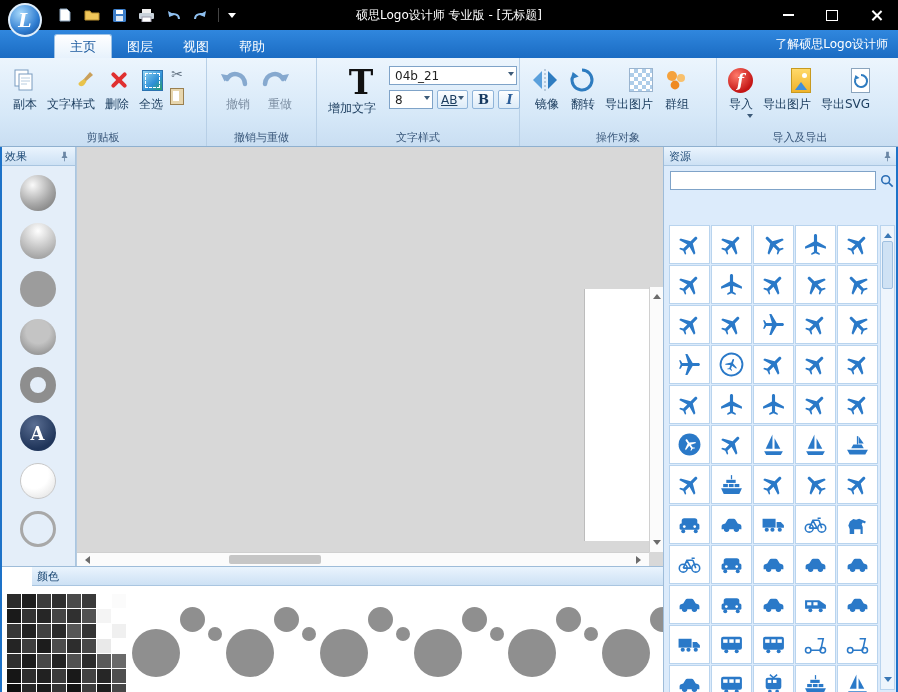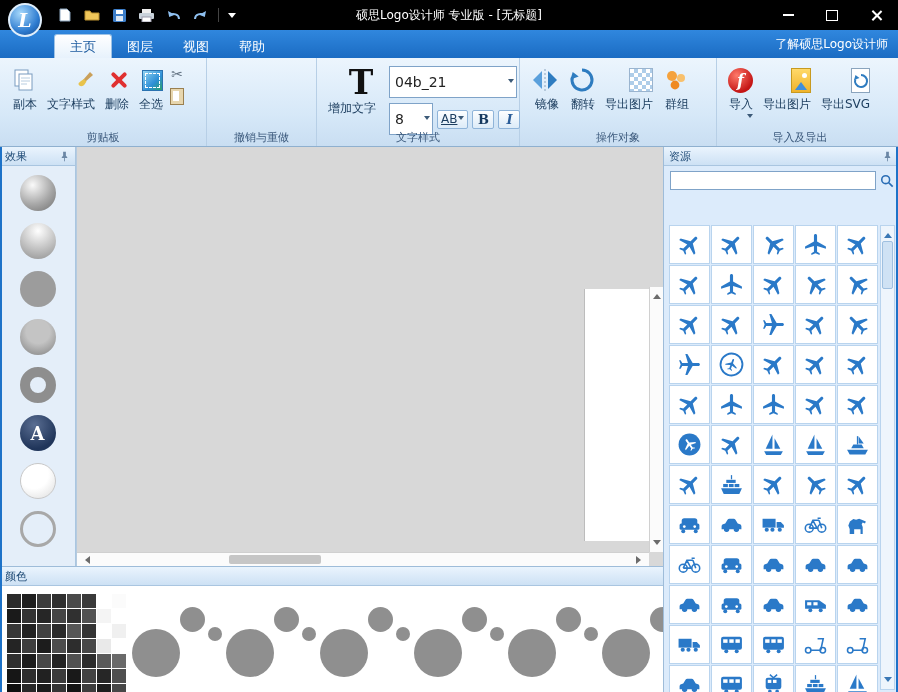--- a/index.html
+++ b/index.html
@@ -47,21 +47,21 @@
   .i-clipboard{width:12px;height:15px;background:#e7d6ae;border:1px solid #9a8050;position:relative;}
   .i-clipboard::before{content:"";position:absolute;left:2px;top:2px;width:6px;height:10px;background:#fff;}
   .xmark{position:relative;width:22px;height:22px;}
   .xmark::before,.xmark::after{content:"";position:absolute;left:9.5px;top:1px;width:4px;height:20px;background:#e03030;border-radius:2px;}
   .xmark::before{transform:rotate(45deg);} .xmark::after{transform:rotate(-45deg);}
   .i-selall{width:21px;height:21px;background:linear-gradient(135deg,#93d4f2,#2e8fd6 60%,#2aa06a);
             border:1px solid #2a72b0;outline:1px dashed #fff;outline-offset:-4px;box-sizing:border-box;}
   .i-addtext{width:30px;height:34px;display:flex;align-items:center;justify-content:center;}
   .i-addtext::before{content:"T";font:bold 33px "DejaVu Serif","Liberation Serif",serif;color:#111;}
   .textcol{display:flex;flex-direction:column;gap:5px;padding:4px 0 0 8px;}
-  .combo{display:flex;align-items:center;background:#fff;border:1px solid #7fa3c8;height:32px;font-size:14px;
+  .combo{display:flex;align-items:center;background:#fff;border:1px solid #7fa3c8;height:19px;font-size:12px;
          padding:0 2px 0 5px;box-sizing:border-box;color:#222;}
   .combo .tri-down{margin-left:auto;}
   .trow{display:flex;gap:4px;align-items:center;}
   .fmtbtn{height:19px;min-width:22px;display:flex;align-items:center;justify-content:center;gap:1px;
           background:linear-gradient(#fdfeff,#dcebf8);border:1px solid #8fb4d9;border-radius:2px;font-size:11px;box-sizing:border-box;padding:0 3px;}
   .fmt-b{font:bold 13px "DejaVu Serif","Liberation Serif",serif;color:#16395f;}
   .fmt-i{font:italic bold 13px "DejaVu Serif","Liberation Serif",serif;color:#2a5d99;}
   .tri-down{width:0;height:0;border:3.5px solid transparent;border-top:4.5px solid #3c5a78;}
   .tri-up{width:0;height:0;border:4px solid transparent;border-bottom:5px solid #6b6b6b;}
   .tri-dn2{width:0;height:0;border:4px solid transparent;border-top:5px solid #6b6b6b;}
@@ -102,21 +102,21 @@
 
   .canvas{position:absolute;left:76px;top:147px;width:587px;height:419px;background:#d8d8d8;box-sizing:border-box;border-left:1px solid #b5cadf;}
   .page{position:absolute;right:14px;top:142px;width:64px;height:252px;background:#fff;box-shadow:-1px 0 0 #bcbcbc;}
   .vscroll{position:absolute;right:0;top:140px;bottom:14px;width:14px;background:#fbfbfb;border-left:1px solid #d0d0d0;
            display:flex;flex-direction:column;justify-content:space-between;align-items:center;padding:3px 0;box-sizing:border-box;}
   .hscroll{position:absolute;left:0;right:14px;bottom:0;height:14px;background:#fbfbfb;border-top:1px solid #d0d0d0;box-sizing:border-box;}
   .hscroll .tri-left{position:absolute;left:4px;top:3px;}
   .hscroll .tri-right{position:absolute;right:4px;top:3px;}
   .hthumb{position:absolute;left:152px;width:92px;top:2px;bottom:2px;background:#c6c6c6;border-radius:2px;}
 
-  .colors{position:absolute;left:0;top:566px;width:771px;bottom:0;background:#fff;border-top:1px solid #9ebcd9;box-sizing:border-box;overflow:hidden;}
+  .colors{position:absolute;left:0;top:566px;width:771px;bottom:0;background:#fff;border-top:1px solid #9ebcd9;box-sizing:border-box;overflow:hidden;padding-left:32px;}
   .palette{position:absolute;left:7px;top:27px;display:grid;grid-template-columns:repeat(8,14px);grid-auto-rows:14px;gap:1px;}
   .swatch{width:14px;height:14px;}
   .preview{position:absolute;left:130px;right:8px;top:22px;bottom:2px;display:flex;align-items:center;gap:2px;overflow:hidden;}
   .motif{position:relative;width:92px;height:86px;flex:0 0 auto;}
   .motif span{position:absolute;border-radius:50%;}
   .c-big{left:2px;top:32px;width:48px;height:48px;}
   .c-med{left:50px;top:10px;width:25px;height:25px;}
   .c-sm{left:78px;top:30px;width:14px;height:14px;}
 
   .res{position:absolute;left:663px;top:147px;right:0;bottom:0;background:#dcebfb;border-left:1px solid #9ebcd9;box-sizing:border-box;}
@@ -248,20 +248,42 @@
         </div>
         <div class="smallcol">
           <span class="scissors"></span>
           <span class="i-clipboard"></span>
         </div>
       </div>
       <div class="rlabel">剪贴板</div>
     </div>
 
     <div class="rgroup" style="width:110px">
+      <div class="grow">
+        <div class="bigbtn">
+          <span class="bicon">
+            <svg width="32" height="27" viewBox="0 0 32 27">
+                <path d="M9 12C14 4 26 6 27 17" fill="none" stroke="#86a9cf" stroke-width="4.5" stroke-linecap="round"></path>
+                <path d="M3 7l8 1.5-4.5 6z" fill="#86a9cf"></path>
+              </svg>
+            </span>
+          <span class="blabel" style="color:#7d8fa3">撤销</span>
+        </div>
+        <div class="bigbtn">
+          <span class="bicon">
+            <svg width="32" height="27" viewBox="0 0 32 27">
+                <g transform="translate(32 0) scale(-1 1)">
+                  <path d="M9 12C14 4 26 6 27 17" fill="none" stroke="#86a9cf" stroke-width="4.5" stroke-linecap="round"></path>
+                  <path d="M3 7l8 1.5-4.5 6z" fill="#86a9cf"></path>
+                </g>
+              </svg>
+            </span>
+          <span class="blabel" style="color:#7d8fa3">重做</span>
+        </div>
+      </div>
       <div class="rlabel">撤销与重做</div>
     </div>
 
     <div class="rgroup" style="width:203px">
       <div class="grow">
         <div class="bigbtn">
           <span class="i-addtext"></span>
           <span class="blabel">增加文字</span>
         </div>
         <div class="textcol">

